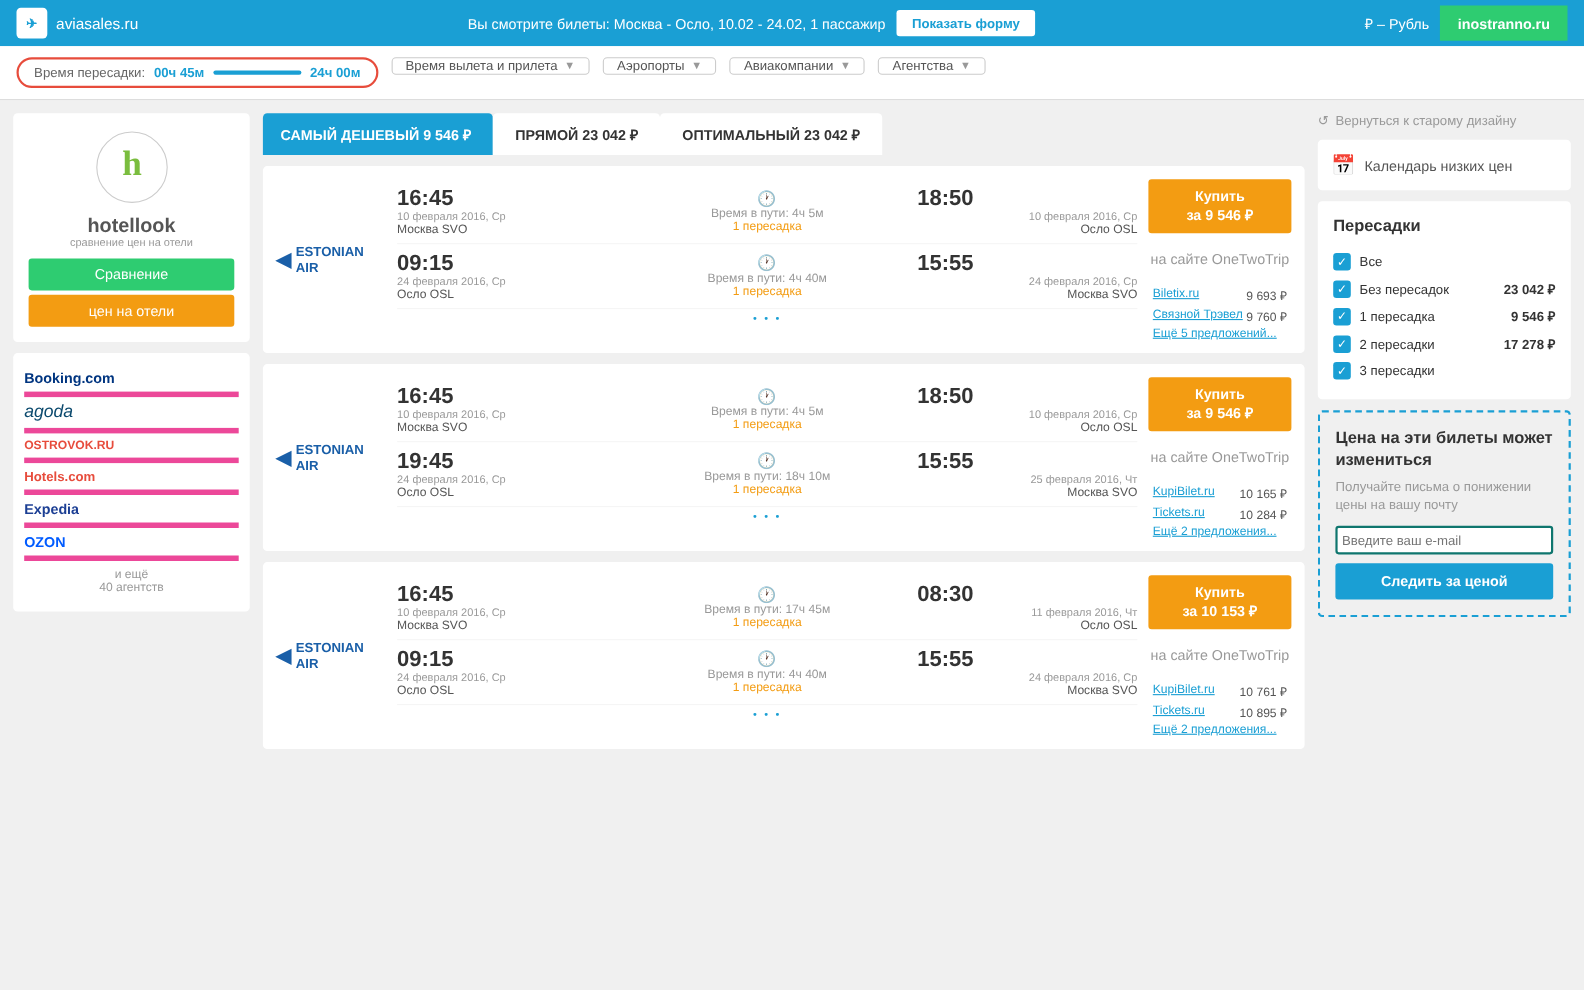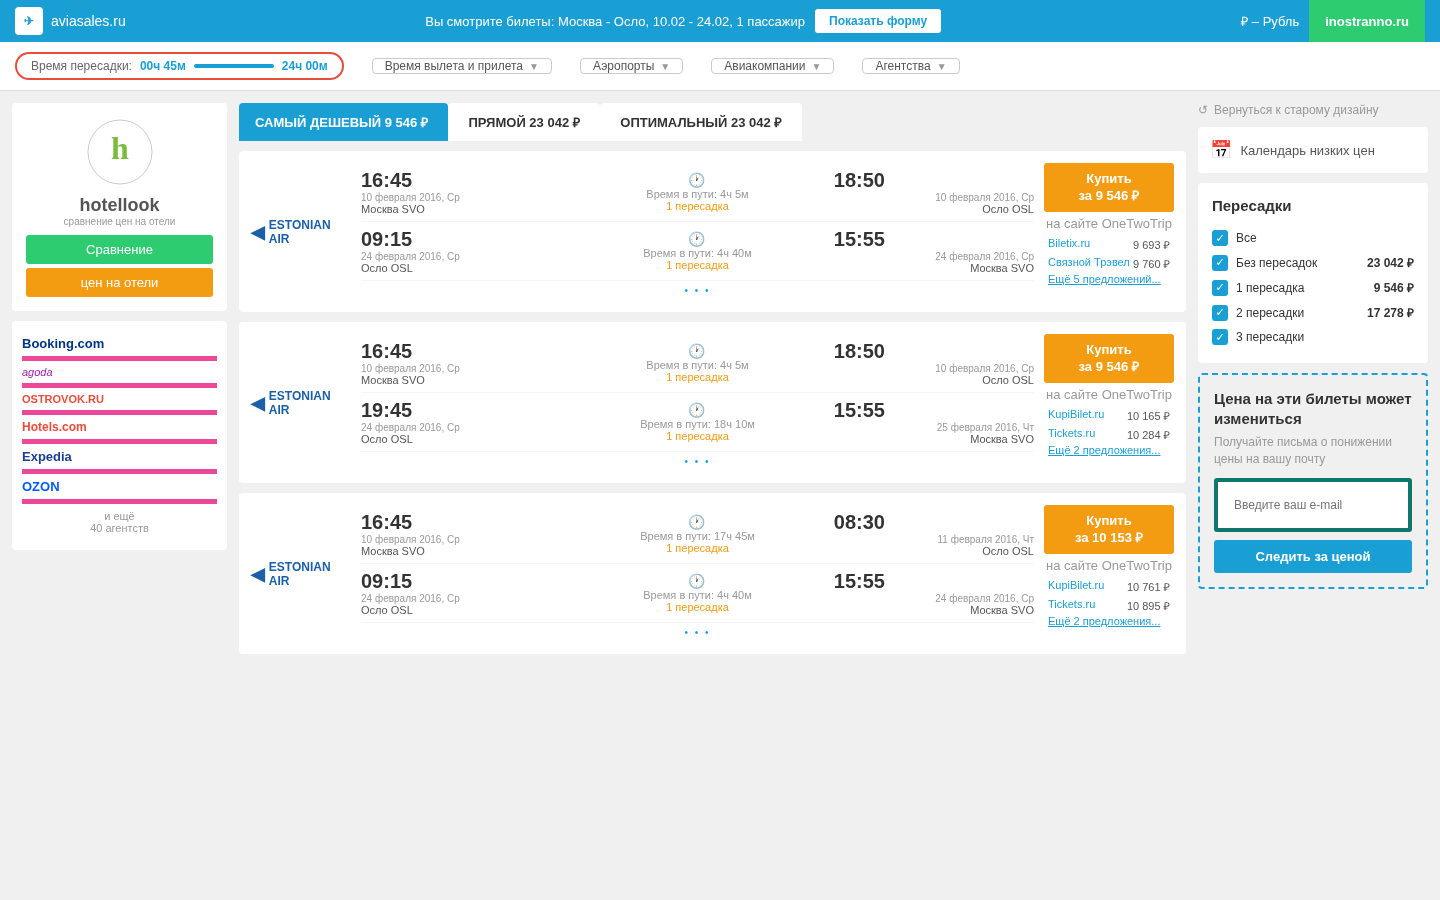--- a/index.html
+++ b/index.html
@@ -6,24 +6,24 @@
     body { font-family: Arial, sans-serif; background: #f0f0f0; font-size: 13px; color: #333; }
 
     
     .header { background: #1a9fd4; display: flex; align-items: center; justify-content: space-between; padding: 0 15px; height: 42px; }
     .header-left { display: flex; align-items: center; gap: 8px; color: white; font-size: 14px; }
     .header-logo { width: 28px; height: 28px; background: white; border-radius: 4px; display: flex; align-items: center; justify-content: center; color: #1a9fd4; font-weight: bold; font-size: 12px; }
     .header-center { color: white; font-size: 13px; display: flex; align-items: center; gap: 10px; }
     .header-btn { background: white; color: #1a9fd4; border: none; padding: 5px 14px; border-radius: 3px; cursor: pointer; font-size: 12px; font-weight: bold; }
     .header-right { display: flex; align-items: center; gap: 10px; color: white; font-size: 13px; justify-content: center; }
     .currency-selector { color: white; cursor: pointer; display: flex; align-items: center; gap: 3px; }
-    .inostranno-btn { background: #2ecc71; color: white; padding: 0 16px; height: 42px; display: flex; align-items: center; font-size: 13px; cursor: pointer; font-weight: bold; }
-
-    
-    .filter-bar { background: white; padding: 10px 15px; display: flex; align-items: center; gap: 28px; border-bottom: 1px solid #ddd; }
+    .inostranno-btn { background: #2ecc71; color: white; padding: 0 16px; height: 32px; display: flex; align-items: center; font-size: 13px; cursor: pointer; font-weight: bold; }
+
+    
+    .filter-bar { background: white; padding: 10px 15px; display: flex; align-items: flex-start; gap: 12px; border-bottom: 1px solid #ddd; }
     .transfer-time-box { border: 2px solid #e74c3c; border-radius: 20px; padding: 5px 14px; display: flex; align-items: center; gap: 8px; }
     .transfer-label { font-size: 12px; color: #666; }
     .transfer-range { font-size: 12px; color: #1a9fd4; font-weight: bold; }
     .slider-line { width: 80px; height: 4px; background: #1a9fd4; border-radius: 2px; position: relative; }
     .filter-dropdown { border: 1px solid #ccc; border-radius: 4px; padding: 0 12px; display: flex; align-items: center; gap: 6px; cursor: pointer; background: white; font-size: 12px; color: #555; }
     .chevron { font-size: 10px; color: #999; }
 
     
     .main { display: flex; gap: 0; padding: 12px 12px; }
 
@@ -33,21 +33,21 @@
     .hotel-logo { width: 70px; height: 70px; margin: 0 auto 8px; }
     .hotel-logo svg { width: 70px; height: 70px; }
     .hotel-name { font-size: 18px; font-weight: bold; color: #555; }
     .hotel-sub { font-size: 10px; color: #999; }
     .compare-btn { background: #2ecc71; color: white; border: none; width: 100%; padding: 7px; border-radius: 3px; cursor: pointer; font-size: 13px; margin-top: 8px; }
     .prices-btn { background: #f39c12; color: white; border: none; width: 100%; padding: 7px; border-radius: 3px; cursor: pointer; font-size: 13px; margin-top: 4px; }
     .partner-list { background: white; border-radius: 4px; padding: 10px; margin-top: 8px; }
     .partner-item { padding: 5px 0; border-bottom: 5px solid #ec4899; display: flex; align-items: center; }
     .partner-item:last-child { border-bottom: none; }
     .partner-logo-booking { color: #003580; font-size: 13px; font-weight: bold; }
-    .partner-logo-agoda { color: #a21caf; font-size: 11px; font-style: italic; }
+    .partner-logo-agoda { color: #0c4a6e; font-size: 16px; font-style: italic; }
     .partner-logo-ostrovok { color: #e74c3c; font-size: 11px; font-weight: bold; text-transform: uppercase; }
     .partner-logo-hotels { color: #e74c3c; font-size: 12px; font-weight: bold; }
     .partner-logo-expedia { color: #1c3f94; font-size: 13px; font-weight: bold; }
     .partner-logo-ozon { color: #005bff; font-size: 13px; font-weight: bold; }
     .more-agents { color: #999; font-size: 11px; text-align: center; padding: 6px 0; }
     .compare-prices-big { background: #f39c12; color: white; border: none; width: 100%; padding: 10px; border-radius: 3px; cursor: pointer; font-size: 13px; margin-top: 8px; font-weight: bold; }
 
     
     .results { flex: 1; }
     .sort-tabs { display: flex; gap: 0; margin-bottom: 10px; }
@@ -67,26 +67,26 @@
     .dep-date { font-size: 10px; color: #999; }
     .dep-city { font-size: 11px; color: #555; }
     .flight-middle { text-align: center; flex: 1; }
     .flight-duration { font-size: 11px; color: #999; }
     .flight-clock { color: #1a9fd4; font-size: 14px; }
     .transfer-badge { color: #f39c12; font-size: 11px; cursor: pointer; }
     .arr-time { font-size: 20px; font-weight: bold; color: #333; width: 70px; text-align: right; }
     .arr-date { font-size: 10px; color: #999; text-align: right; }
     .arr-city { font-size: 11px; color: #555; text-align: right; }
 
-    .buy-col { width: 130px; display: flex; flex-direction: column; align-items: stretch; gap: 4px; }
+    .buy-col { width: 130px; display: flex; flex-direction: column; align-items: stretch; gap: 16px; }
     .buy-btn { background: #f39c12; color: white; border: none; padding: 8px; border-radius: 3px; cursor: pointer; font-size: 13px; font-weight: bold; text-align: center; }
     .buy-site { font-size: 13px; color: #999; text-align: center; }
     .alt-prices { padding: 0 4px; }
     .alt-price-row { display: flex; justify-content: space-between; font-size: 11px; padding: 2px 0; }
-    .alt-price-name { color: #1a9fd4; cursor: pointer; }
+    .alt-price-name { color: #1a9fd4; text-decoration: underline; cursor: pointer; }
     .alt-price-val { color: #555; }
     .more-offers { color: #1a9fd4; font-size: 11px; cursor: pointer; text-decoration: underline; }
     .more-dots { text-align: center; color: #1a9fd4; font-size: 10px; padding: 4px; letter-spacing: 2px; }
 
     
     .right-panel { width: 230px; flex-shrink: 0; margin-left: 12px; }
     .back-link { display: flex; align-items: center; gap: 6px; color: #999; font-size: 12px; cursor: pointer; margin-bottom: 10px; }
     .calendar-widget { background: white; border-radius: 4px; padding: 12px; margin-bottom: 10px; display: flex; align-items: center; gap: 8px; cursor: pointer; }
     .calendar-icon { color: #1a9fd4; font-size: 18px; }
     .calendar-text { font-size: 13px; color: #555; }
@@ -94,21 +94,21 @@
     .transfers-panel { background: white; border-radius: 4px; padding: 14px; margin-bottom: 10px; }
     .transfers-title { font-size: 15px; font-weight: bold; color: #333; margin-bottom: 12px; }
     .transfer-option { display: flex; align-items: center; gap: 8px; padding: 4px 0; }
     .transfer-checkbox { width: 16px; height: 16px; background: #1a9fd4; border-radius: 3px; display: flex; align-items: center; justify-content: center; color: white; font-size: 11px; flex-shrink: 0; cursor: pointer; }
     .transfer-name { flex: 1; font-size: 12px; color: #333; }
     .transfer-price { font-size: 12px; color: #333; font-weight: bold; }
 
     .price-alert { border: 2px dashed #1a9fd4; border-radius: 4px; padding: 14px; }
     .price-alert-title { font-size: 15px; color: #333; margin-bottom: 6px; font-weight: bold; line-height: 1.3; }
     .price-alert-sub { font-size: 12px; color: #999; margin-bottom: 10px; line-height: 1.4; }
-    .price-alert-input { width: 100%; border: 4px solid #0f766e; border-radius: 3px; padding: 16px; font-size: 12px; color: #999; outline: none; margin-bottom: 8px; }
+    .price-alert-input { width: 100%; border: 2px solid #0f766e; border-radius: 3px; padding: 4px; font-size: 12px; color: #999; outline: none; margin-bottom: 8px; }
     .price-alert-btn { background: #1a9fd4; color: white; border: none; width: 100%; padding: 9px; border-radius: 3px; cursor: pointer; font-size: 13px; font-weight: bold; }
     .dep-block { flex: 1; }
     .arr-block { flex: 1; text-align: right; }
   </style>
 </head>
 <body>
 
 <div class="header">
   <div class="header-left">
     <div class="header-logo">✈</div>

